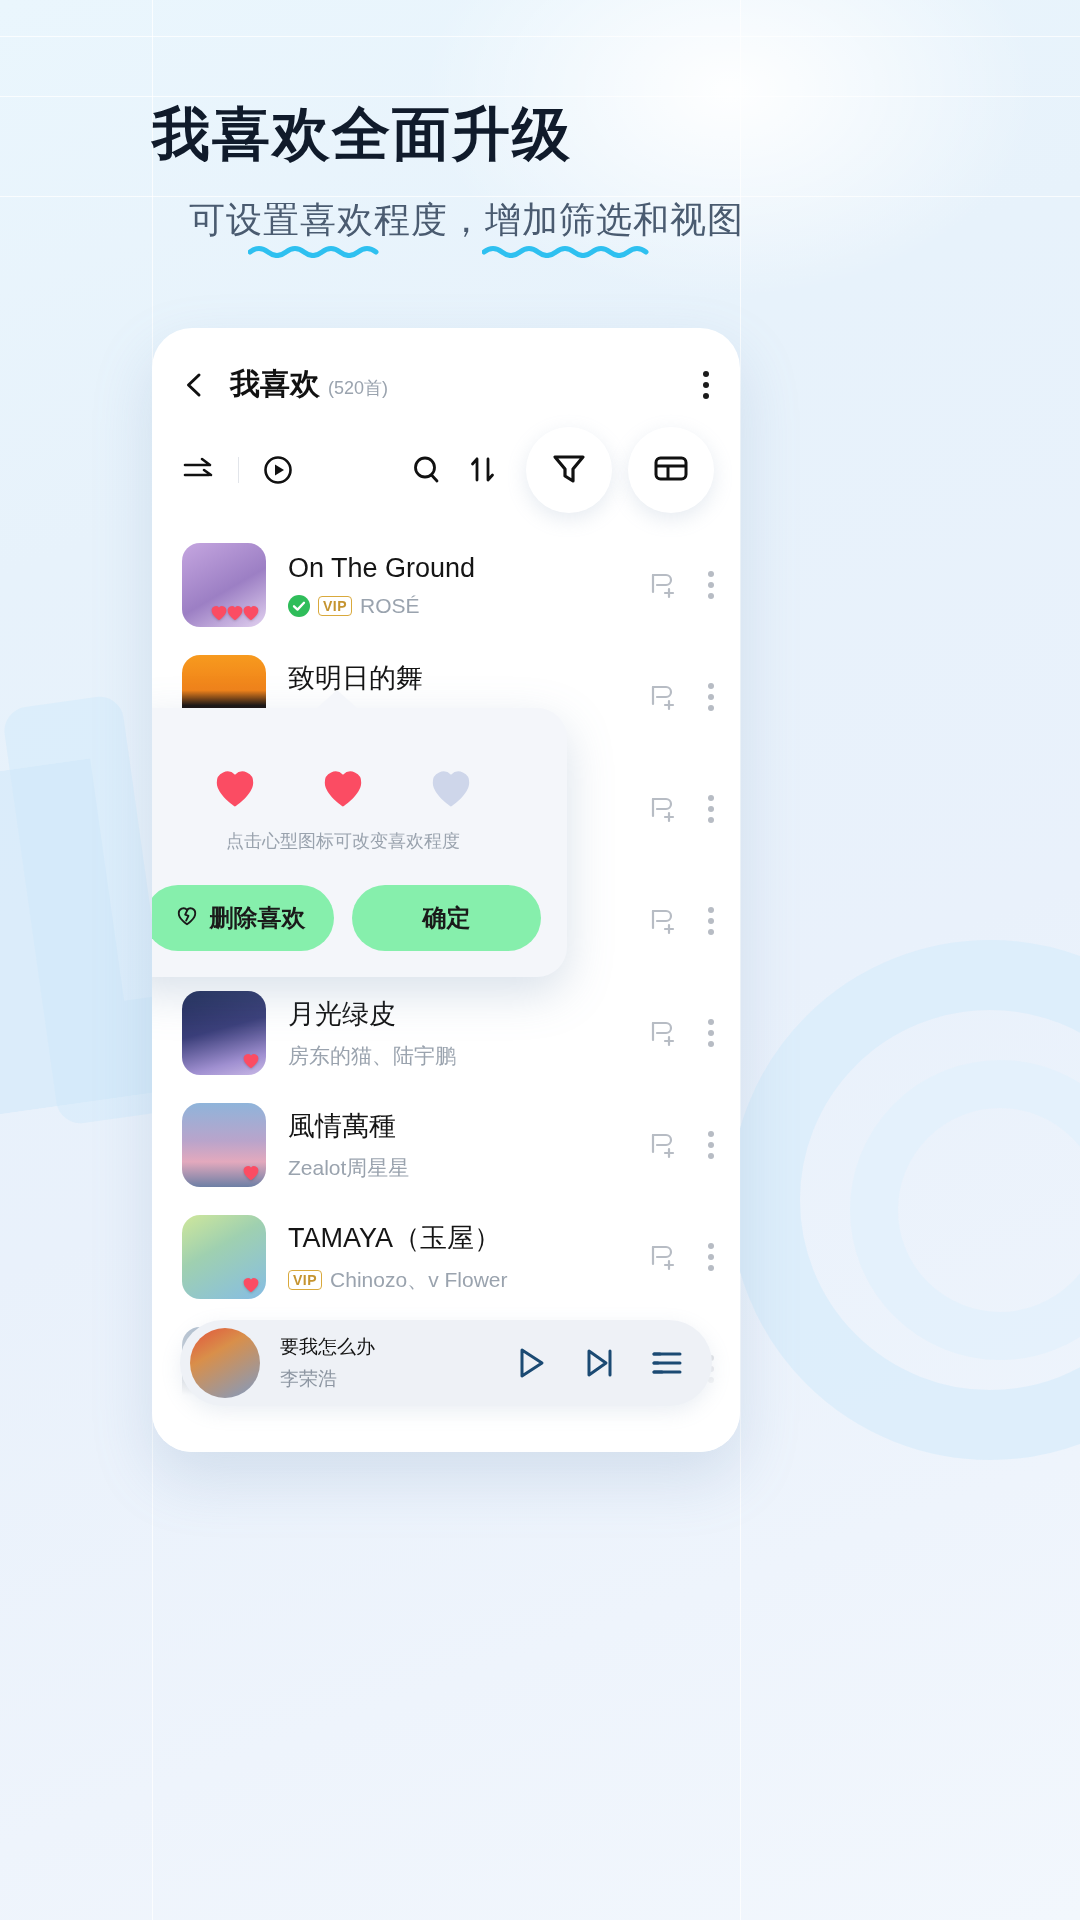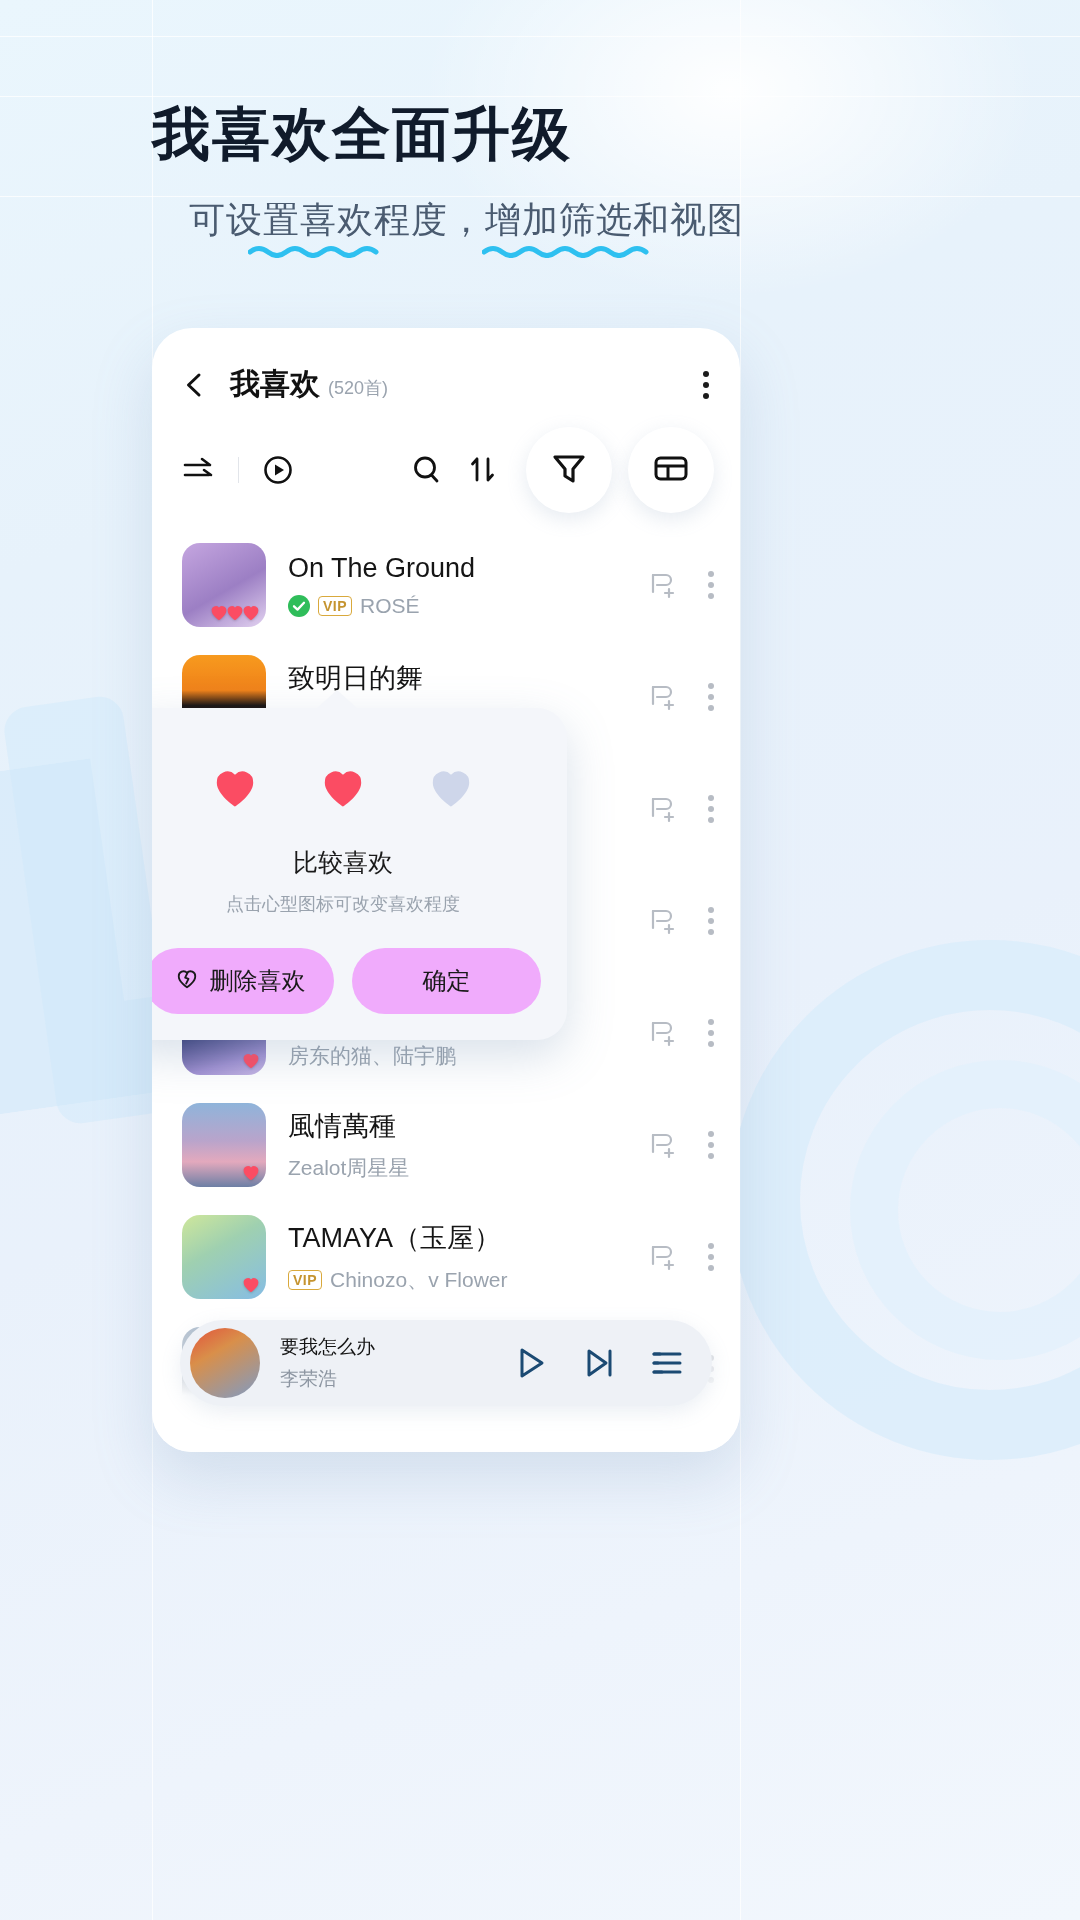--- a/index.html
+++ b/index.html
@@ -142,23 +142,23 @@
     width:0; height:0;
     border-left:22px solid transparent; border-right:22px solid transparent;
     border-bottom:20px solid #f4f6fa;
   }
   .heart-row { display:flex; justify-content:center; gap:56px; }
   .heart-row svg { cursor:pointer; }
   .pop-level { text-align:center; font-size:25px; color:#1a1a1a; font-weight:500; margin-top:30px; }
   .pop-hint { text-align:center; font-size:18px; color:#9aa3ae; margin-top:13px; }
   .pop-btns { display:flex; gap:18px; margin-top:32px; }
   .pop-btn {
-    flex:1; height:66px; border-radius:33px; background:#f0abfc;
+    flex:1; height:66px; border-radius:33px; background:#86efac;
     display:flex; align-items:center; justify-content:center; gap:10px;
-    font-size:24px; color:#1a1a1a;
+    font-size:24px; color:#1a1a1a;font-weight:bold;
   }
 
   
   .mini-player {
     position:absolute; left:28px; right:28px; bottom:46px;
     height:86px; border-radius:43px;
     background:#eef1f6;
     display:flex; align-items:center; padding:0 26px 0 10px;
     box-shadow:0 6px 20px rgba(130,155,185,.16);
     z-index:15;
@@ -525,21 +525,20 @@
         <svg width="52" height="52" viewBox="0 0 24 24">
             <path d="M12 21.5s-8.4-5.5-8.4-11A4.9 4.9 0 0 1 12 6.8a4.9 4.9 0 0 1 8.4 3.7c0 5.5-8.4 11-8.4 11z" fill="#fb4c63"></path>
           </svg>
       </span>
       <span>
         <svg width="52" height="52" viewBox="0 0 24 24">
             <path d="M12 21.5s-8.4-5.5-8.4-11A4.9 4.9 0 0 1 12 6.8a4.9 4.9 0 0 1 8.4 3.7c0 5.5-8.4 11-8.4 11z" fill="#ced6ea"></path>
           </svg>
       </span>
     </div>
-    <div class="pop-level">比较喜欢</div>
     <div class="pop-hint">点击心型图标可改变喜欢程度</div>
     <div class="pop-btns">
       <div class="pop-btn">
         <span>
           <svg width="26" height="26" viewBox="0 0 24 24">
               <path d="M12 20.5s-7.6-5-7.6-10A4.4 4.4 0 0 1 12 7.2a4.4 4.4 0 0 1 7.6 3.3c0 5-7.6 10-7.6 10z" fill="none" stroke="#1a1a1a" stroke-width="1.7"></path>
               <path d="M12.6 6.9 L10.3 11.6 L13.4 12.8 L11.2 17.2" fill="none" stroke="#1a1a1a" stroke-width="1.7" stroke-linecap="round" stroke-linejoin="round"></path>
             </svg>
         </span>
         <span>删除喜欢</span>

